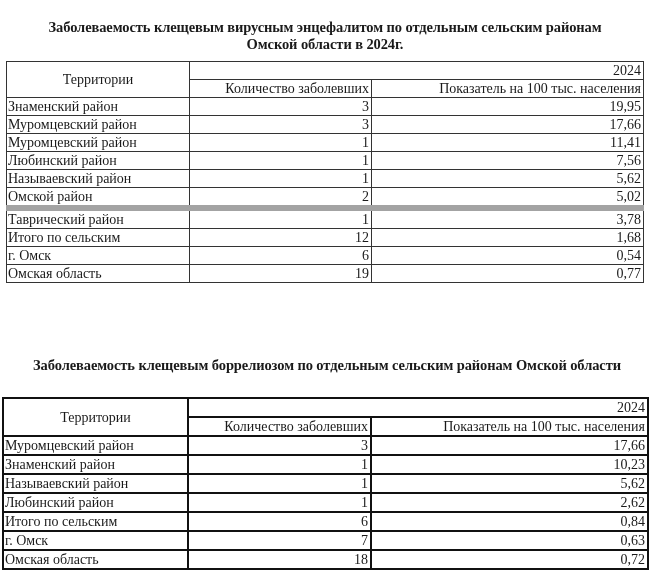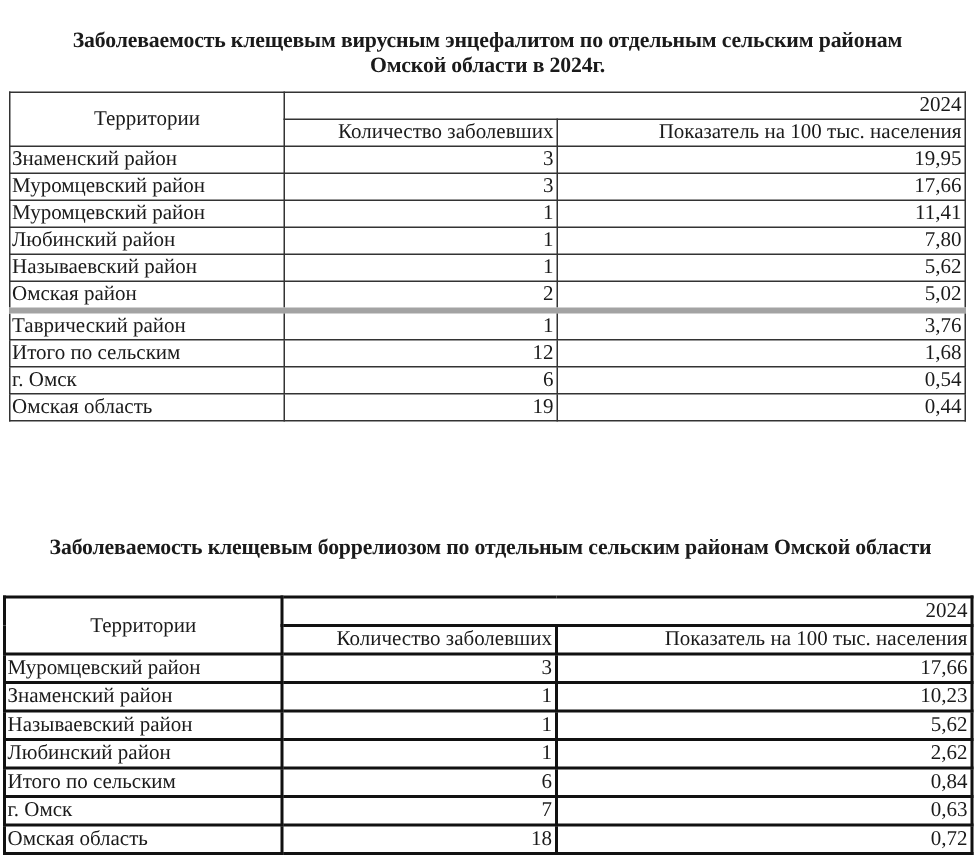--- a/index.html
+++ b/index.html
@@ -20,21 +20,21 @@
     font-size: 14px;
     padding-left: 44px;
   }
   td, th {
     padding: 0 2px; height: 17px; line-height: 17px; white-space: nowrap; overflow: hidden;
     font-weight: normal;
   }
   
   #table1 { left: 6px; top: 61px; width: 637px; }
   #table1 td, #table1 th { border: 1px solid #333; }
-  #table1 .thick-top td { border-top: 4px solid #a3a3a3; margin-top: 24px; }
+  #table1 .thick-top td { border-top: 6px solid #a3a3a3; margin-top: 24px; }
   
   #table2 { left: 2px; top: 397px; width: 645px; }
   #table2 td, #table2 th { border: 2px solid #111; height: 17px; }
   .c { text-align: right; }
   .l { text-align: left; padding-left: 1px; }
   .hdr-terr { vertical-align: middle; text-align: center; }
 </style>
 </head>
 <body>
 
@@ -71,51 +71,51 @@
         <td class="c">17,66</td>
       </tr>
       <tr>
         <td class="l">Муромцевский район</td>
         <td class="c">1</td>
         <td class="c">11,41</td>
       </tr>
       <tr>
         <td class="l">Любинский район</td>
         <td class="c">1</td>
-        <td class="c">7,80</td>
+        <td class="c">7,56</td>
       </tr>
       <tr>
         <td class="l">Называевский район</td>
         <td class="c">1</td>
         <td class="c">5,62</td>
       </tr>
       <tr>
-        <td class="l">Омская район</td>
+        <td class="l">Омской район</td>
         <td class="c">2</td>
         <td class="c">5,02</td>
       </tr>
       <tr class="thick-top">
         <td class="l">Таврический район</td>
         <td class="c">1</td>
-        <td class="c">3,76</td>
+        <td class="c">3,78</td>
       </tr>
       <tr>
         <td class="l">Итого по сельским</td>
         <td class="c">12</td>
         <td class="c">1,68</td>
       </tr>
       <tr>
         <td class="l">г. Омск</td>
         <td class="c">6</td>
         <td class="c">0,54</td>
       </tr>
       <tr>
         <td class="l">Омская область</td>
         <td class="c">19</td>
-        <td class="c">0,44</td>
+        <td class="c">0,77</td>
       </tr>
     </tbody>
 </table>
 
 <div class="title" id="t2-title">
   <div>Заболеваемость клещевым боррелиозом по отдельным сельским районам Омской области</div>
 </div>
 
 <table id="table2">
   <colgroup>

